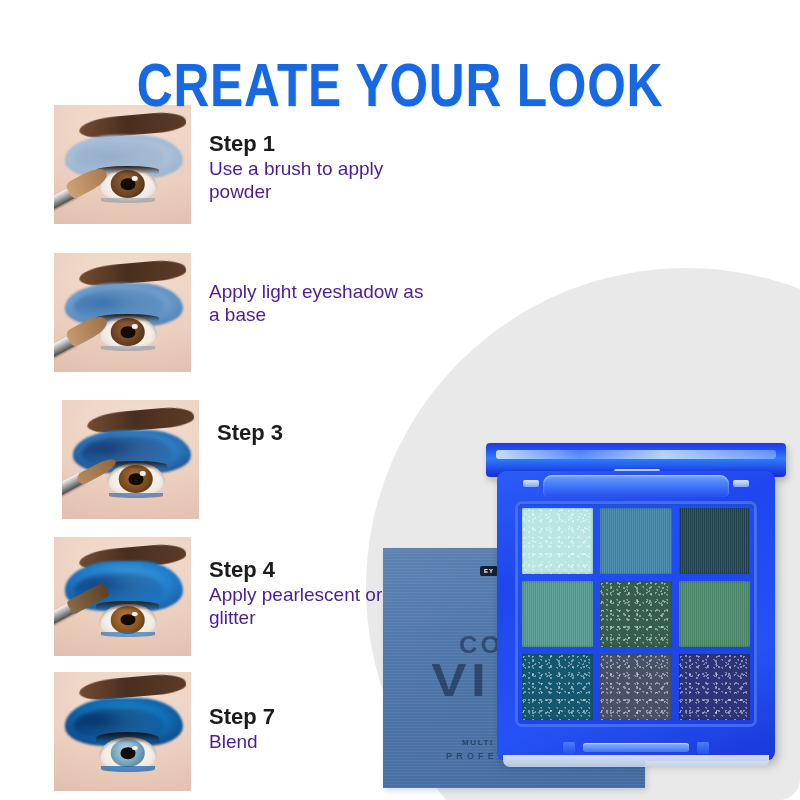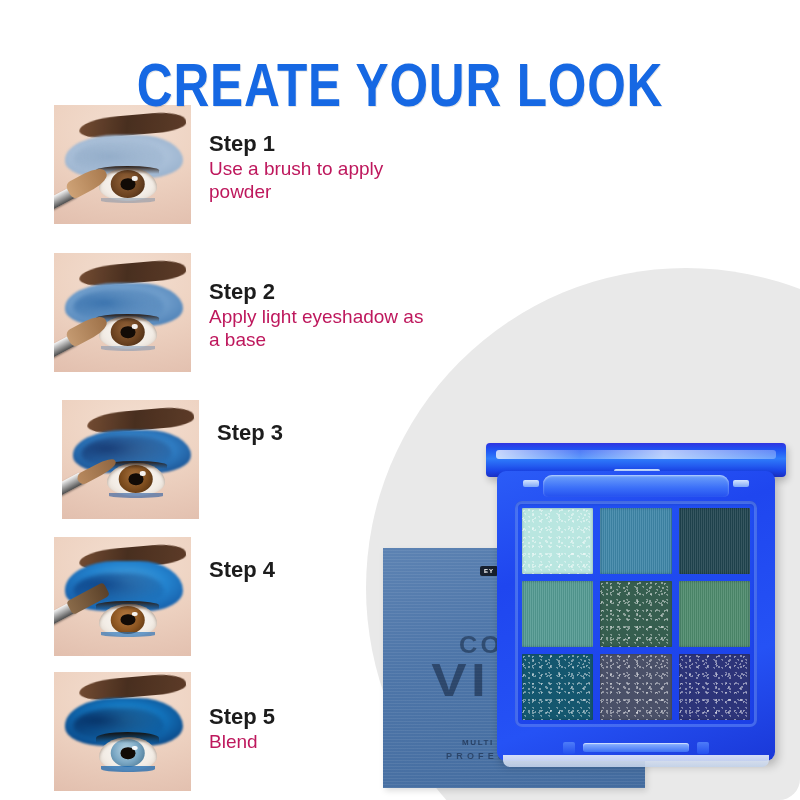--- a/index.html
+++ b/index.html
@@ -50,21 +50,21 @@
     overflow:hidden;
     background:#e9d4c4;
     border:0;
   }
   .step-text{margin-left:18px;padding-top:26px;}
   .step-title{
     font-size:22px;font-weight:700;color:#1c1c1c;
     line-height:25px;letter-spacing:0px;
   }
   .step-desc{
-    font-size:19px;font-weight:400;color:#be185d;
+    font-size:19px;font-weight:400;color:#4c1d95;
     line-height:23px;margin-top:1px;max-width:215px;
   }
   .step-row.s4 .step-text,.step-row.s3 .step-text{padding-top:20px;}
   .step-row.s5 .step-text{padding-top:32px;}
 
   
   .eye{position:absolute;inset:0;}
   .skin{position:absolute;inset:0;background:
       radial-gradient(ellipse 120% 90% at 55% 20%, #f3ded0 0%, #eed3c2 45%, #e2bfae 100%);}
   .brow{
@@ -319,21 +319,20 @@
           </div>
           <div class="lash-top"></div>
           <div class="liner-low" style="background:rgba(110,140,175,.6);"></div>
           <div class="brush">
             <div class="ferrule"></div>
             <div class="bristles" style="background:linear-gradient(95deg,#c59b72,#9d7047);"></div>
           </div>
         </div>
       </div>
       <div class="step-text">
-        <div class="step-title">Step 2</div>
         <div class="step-desc">Apply light eyeshadow as a base</div>
       </div>
     </div>
 
     <div class="step-row s3" style="top:400px;padding-left:8px;">
       <div class="thumb">
         <div class="eye">
           <div class="skin"></div>
           <div class="brow"></div>
           <div class="lid" style="background:radial-gradient(ellipse at 50% 45%,#55a0d8 0%,#2f7cc2 50%,#12407e 100%);"></div>
@@ -373,20 +372,21 @@
           <div class="lash-top" style="top:54%;"></div>
           <div class="liner-low" style="background:rgba(30,110,185,.8);top:80%;"></div>
           <div class="brush" style="bottom:22%;">
             <div class="ferrule"></div>
             <div class="bristles" style="background:linear-gradient(95deg,#8a6b4a,#5a4028);border-radius:4px;height:36%;"></div>
           </div>
         </div>
       </div>
       <div class="step-text">
         <div class="step-title">Step 4</div>
+        <div class="step-desc">Apply pearlescent or glitter</div>
       </div>
     </div>
 
     <div class="step-row s5" style="top:672px;">
       <div class="thumb">
         <div class="eye">
           <div class="skin"></div>
           <div class="brow" style="top:4%;"></div>
           <div class="lid" style="background:radial-gradient(ellipse at 50% 45%,#35a0de 0%,#1374bd 45%,#07336e 100%);height:40%;top:22%;"></div>
           <div class="lid2" style="background:radial-gradient(ellipse at 26% 40%,#062b5e,rgba(6,43,94,0));"></div>
@@ -394,21 +394,21 @@
             <div class="iris" style="background:radial-gradient(circle at 45% 40%,#bcd8e6 0%,#7aa7c4 50%,#3b6782 100%);">
               <div class="pupil"></div>
                 <div class="glint"></div>
             </div>
           </div>
           <div class="lash-top" style="height:10%;top:50%;background:linear-gradient(180deg,#14100c,rgba(20,16,12,0));"></div>
           <div class="liner-low" style="background:rgba(18,100,175,.9);top:79%;height:5%;"></div>
         </div>
       </div>
       <div class="step-text">
-        <div class="step-title">Step 5</div>
+        <div class="step-title">Step 7</div>
         <div class="step-desc">Blend</div>
       </div>
     </div>
 
   </div>
 
   <div class="product">
 
     <div class="box">
       <div class="box-texture"></div>

